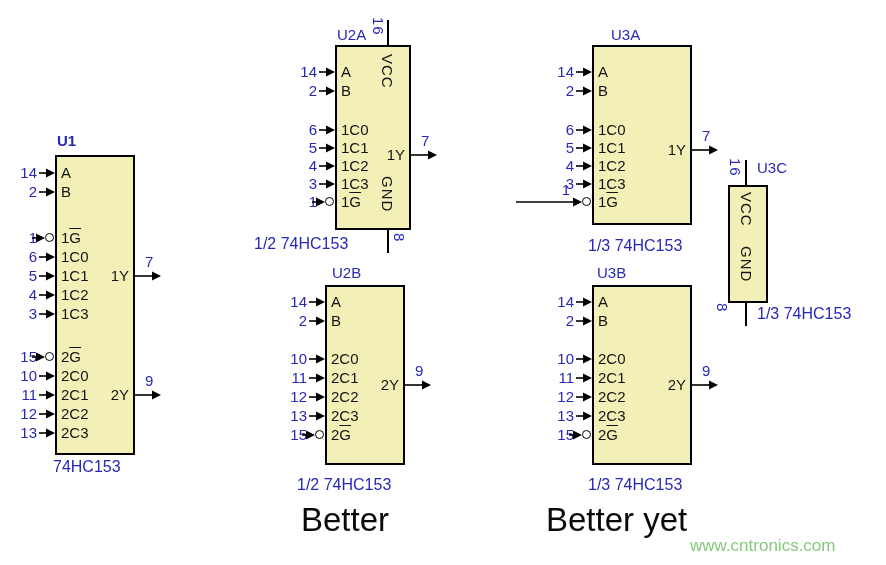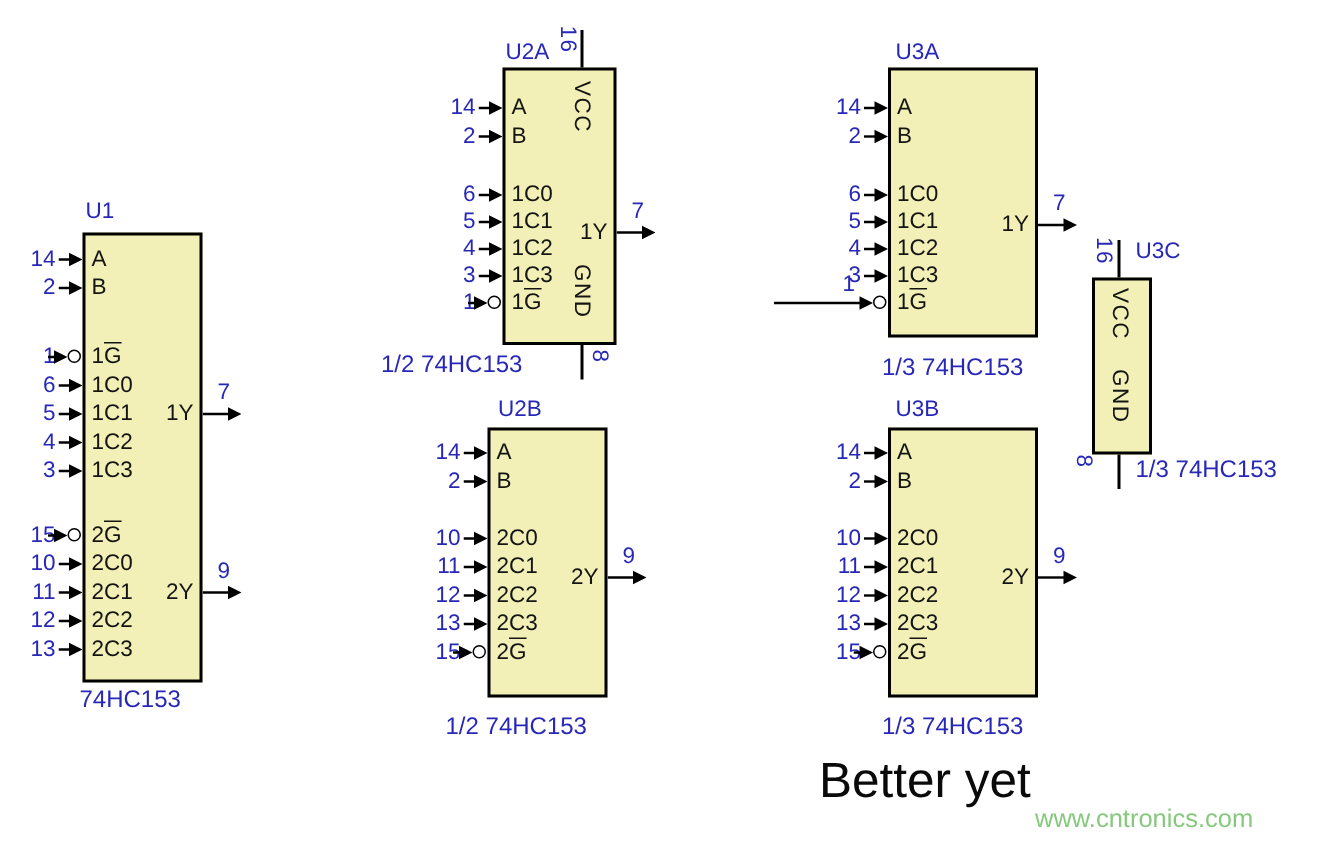--- a/index.html
+++ b/index.html
@@ -20,24 +20,25 @@
   .label-useless{left:12px;top:487px}
   .label-better{left:301px;top:501px}
   .label-better-yet{left:546px;top:501px}
   .watermark{left:690px;top:536px;font-size:17px;color:#86c97d;white-space:nowrap}
   svg{display:block}
 </style>
 </head>
 <body>
 
 <div id="canvas">
+  <div class="abs label-big label-better">Better</div>
   <div class="abs watermark">www.cntronics.com</div>
   <div class="abs label-big label-better-yet">Better yet</div>
 <div>
-      <div class="abs blue t15" style="left: 57px; top: 132px;">U1</div>
+      <div class="abs blue t15" style="left: 57px; top: 132px; font-weight: bold;">U1</div>
       <div class="abs chip-body" style="left: 55px; top: 155px; width: 80px; height: 300px;"></div>
       <div class="abs blue t15 tr" style="left: 7px; top: 164px; width: 30px;">14</div>
       <div class="abs" style="left: 39px; top: 168px;">
         <svg width="16" height="10">
           <line x1="0" y1="5" x2="8" y2="5" stroke="#000" stroke-width="1.6"></line>
           <polygon points="7,0.5 16,5 7,9.5" fill="#000"></polygon>
         </svg>
       </div>
       <div class="abs black t15" style="left: 61px; top: 164px;">A</div>
       <div class="abs blue t15 tr" style="left: 7px; top: 183px; width: 30px;">2</div>
@@ -288,21 +289,21 @@
       <div class="abs" style="left: 405px; top: 380px;">
         <svg width="26" height="10">
           <line x1="0" y1="5" x2="18" y2="5" stroke="#000" stroke-width="1.6"></line>
           <polygon points="17,0.5 26,5 17,9.5" fill="#000"></polygon>
         </svg>
       </div>
       <div class="abs blue t15" style="left: 415px; top: 362px;">9</div>
       <div class="abs blue t16" style="left: 297px; top: 476px;">1/2 74HC153</div>
     </div>
     <div>
-      <div class="abs blue t15" style="left: 597px; top: 26px;">U3A</div>
+      <div class="abs blue t15" style="left: 611px; top: 26px;">U3A</div>
       <div class="abs chip-body" style="left: 592px; top: 45px; width: 100px; height: 180px;"></div>
       <div class="abs blue t15 tr" style="left: 544px; top: 63px; width: 30px;">14</div>
       <div class="abs" style="left: 576px; top: 67px;">
         <svg width="16" height="10">
           <line x1="0" y1="5" x2="8" y2="5" stroke="#000" stroke-width="1.6"></line>
           <polygon points="7,0.5 16,5 7,9.5" fill="#000"></polygon>
         </svg>
       </div>
       <div class="abs black t15" style="left: 598px; top: 63px;">A</div>
       <div class="abs blue t15 tr" style="left: 544px; top: 82px; width: 30px;">2</div>

